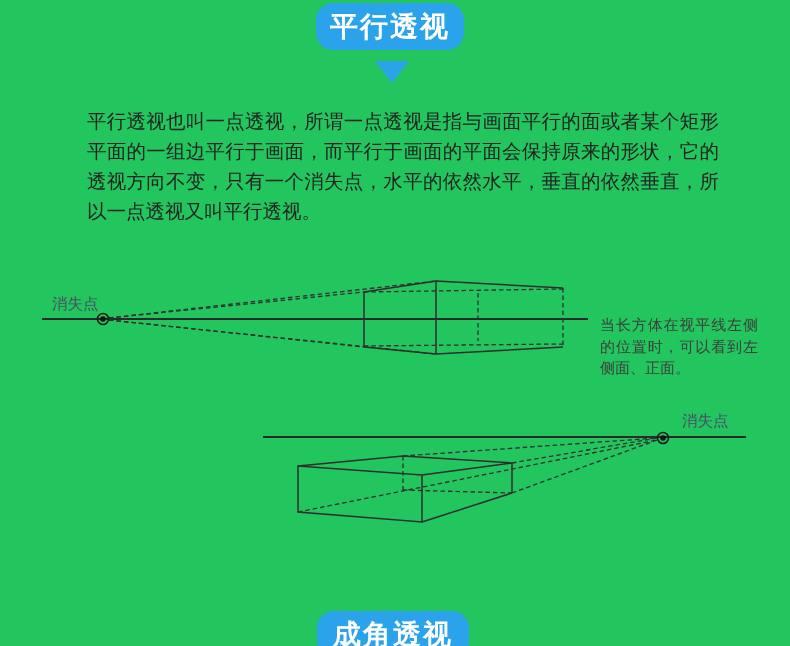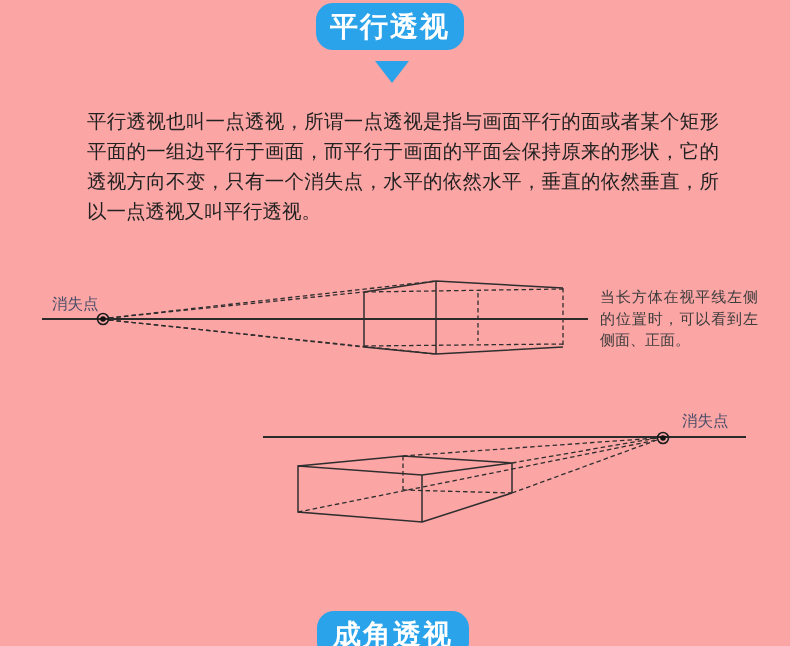--- a/index.html
+++ b/index.html
@@ -1,38 +1,38 @@
 <!DOCTYPE html>
 <html><head>
 <meta charset="utf-8">
 <style>
   html,body{margin:0;padding:0;background:#fff;}
   #page{
-    position:relative;width:790px;height:646px;overflow:hidden;background:#fca5a5;
+    position:relative;width:790px;height:646px;overflow:hidden;background:#22c55e;
     font-family:"Liberation Sans","DejaVu Sans",sans-serif;
   }
   .banner{
     position:absolute;background:#2aa3ea;color:#ffffff;border-radius:17px;
     display:flex;align-items:center;justify-content:center;
     font-size:28px;font-weight:bold;letter-spacing:2px;
   }
   .banner-top{left:316px;top:3px;width:148px;height:47px;}
   .banner-bottom{left:317px;top:611px;width:152px;height:48px;}
   .down-triangle{
     position:absolute;left:375px;top:61px;width:0;height:0;
     border-left:17px solid transparent;border-right:17px solid transparent;
     border-top:22px solid #2aa3ea;
   }
   .intro{
     position:absolute;left:87px;top:106px;width:632px;
     font-size:19.5px;line-height:30px;color:#222222;
     text-align:justify;text-justify:inter-ideograph;
   }
   .caption{
-    position:absolute;font-size:15px;color:#3d3d3d;text-align:justify;
+    position:absolute;font-size:15px;color:#3d3d3d;text-align:justify;margin-top:28px;
   }
   .caption-right{left:600px;top:286px;width:158px;line-height:21.5px;}
   .caption-left{left:63px;top:455px;width:188px;line-height:20.5px;}
   .diagram-svg{position:absolute;left:0;}
   .solid{stroke:#2e2e2e;stroke-width:1.5;fill:none;}
   .horizon{stroke:#2b2b2b;stroke-width:1.8;fill:none;}
   .dashed{stroke:#2e2e2e;stroke-width:1.3;fill:none;stroke-dasharray:4.5 3;}
   .vp-outer{stroke:#1c1c1c;stroke-width:1.6;fill:none;}
   .vp-inner{fill:#111111;}
   .vp-text{font-size:15.5px;fill:#4a4e68;font-family:"Liberation Sans","DejaVu Sans",sans-serif;}

